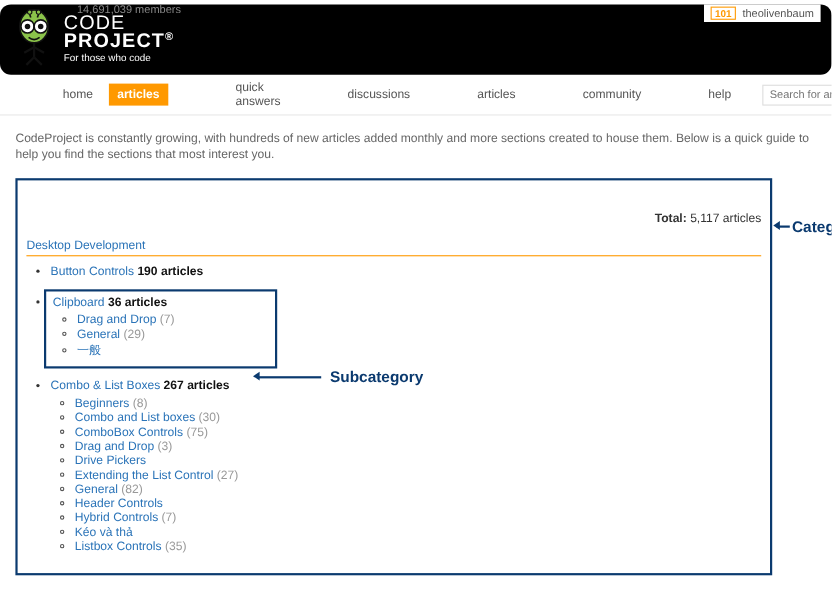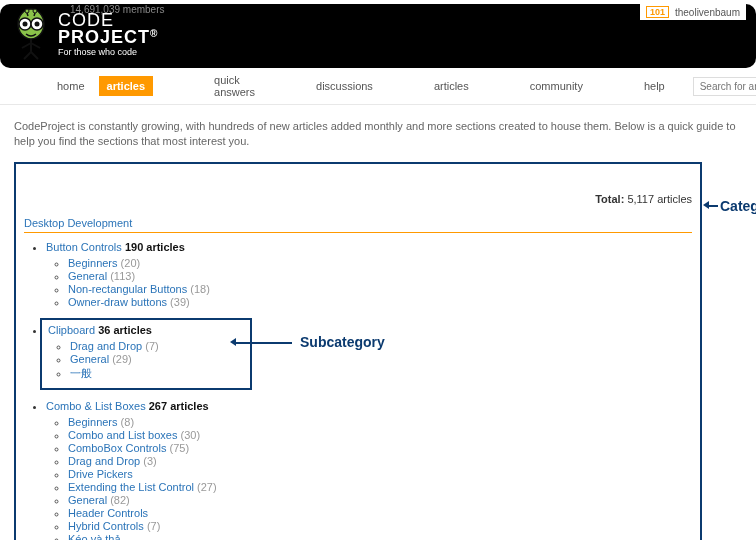--- a/index.html
+++ b/index.html
@@ -113,26 +113,20 @@
         <span class="cat-name">Desktop Development</span>
         <span class="cat-total">
           <b>Total:</b> <span>5,117 articles</span>
         </span>
       </div>
 
       <ul class="top-list">
         <li>
           <span class="subcat-title">Button Controls</span>
           <span class="subcat-count">190 articles</span>
-          <ul class="sub-list">
-            <li><span class="sub-link">Beginners</span> <span class="sub-count">(20)</span></li>
-            <li><span class="sub-link">General</span> <span class="sub-count">(113)</span></li>
-            <li><span class="sub-link">Non-rectangular Buttons</span> <span class="sub-count">(18)</span></li>
-            <li><span class="sub-link">Owner-draw buttons</span> <span class="sub-count">(39)</span></li>
-          </ul>
         </li>
 
         <li>
           <div class="highlight-box">
             <span class="subcat-title">Clipboard</span>
             <span class="subcat-count">36 articles</span>
             <ul class="sub-list">
               <li><span class="sub-link">Drag and Drop</span> <span class="sub-count">(7)</span></li>
               <li><span class="sub-link">General</span> <span class="sub-count">(29)</span></li>
               <li><span class="sub-link">一般</span> <span class="sub-count"></span></li>

